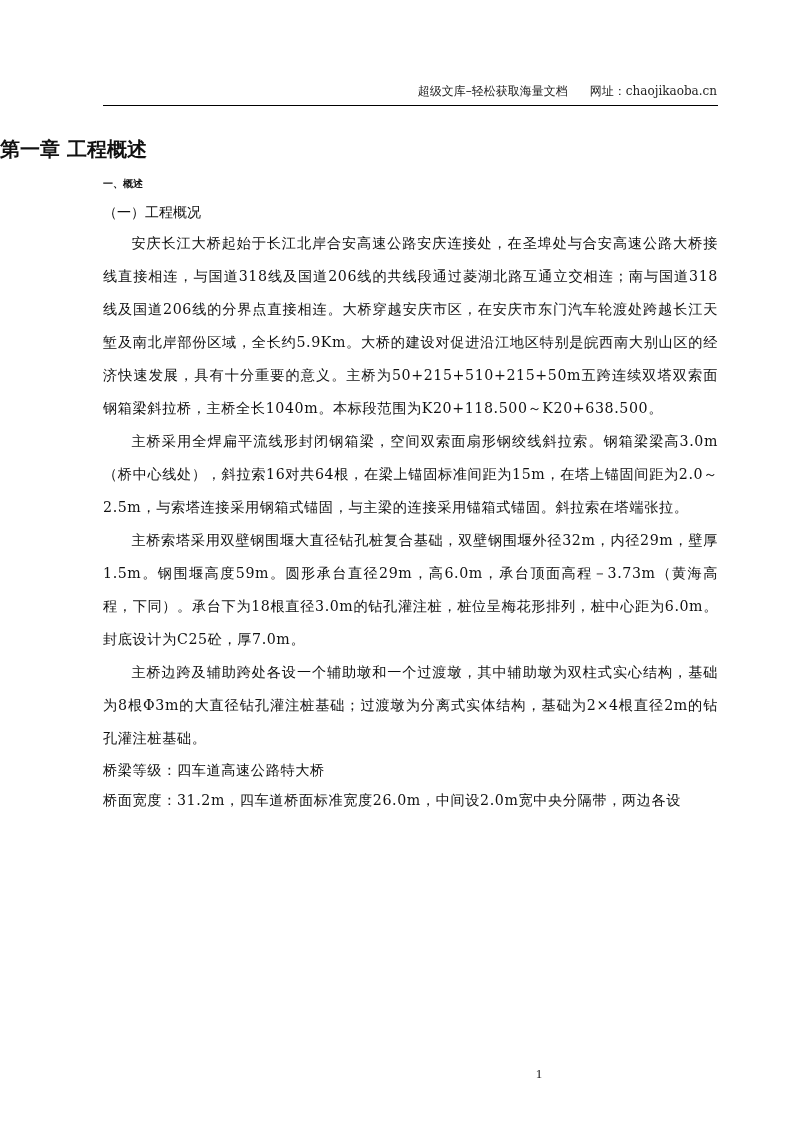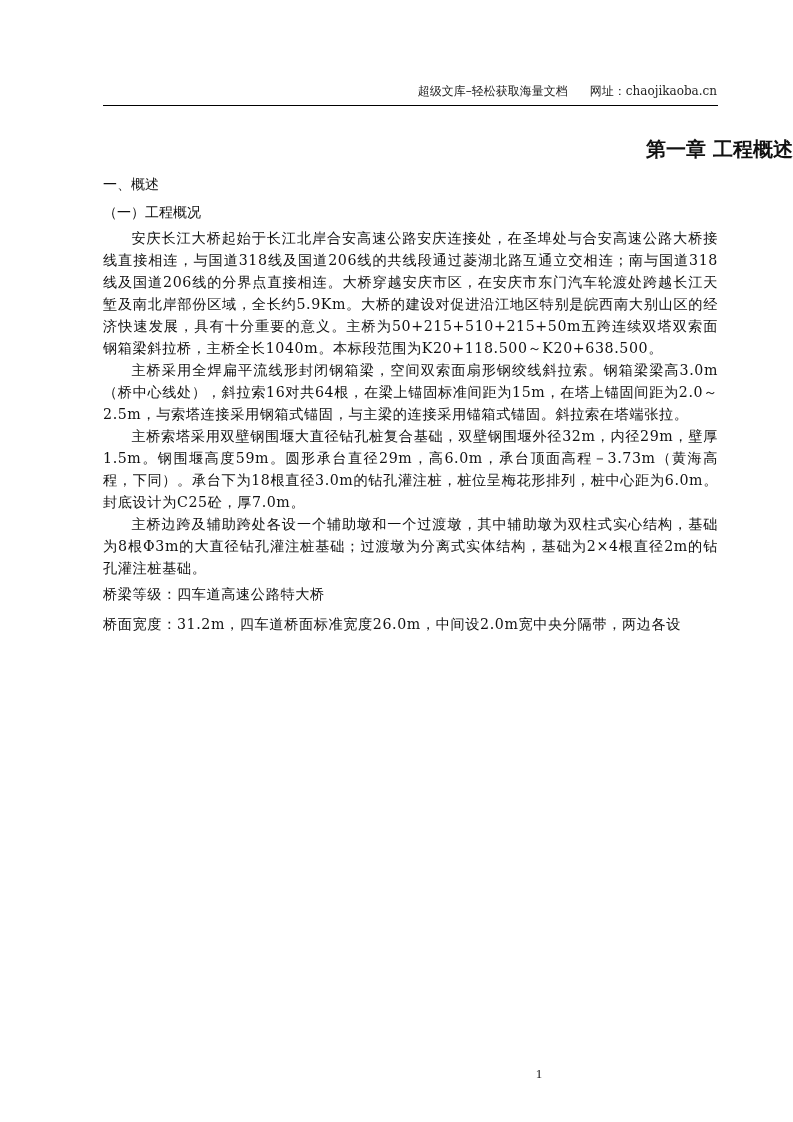--- a/index.html
+++ b/index.html
@@ -3,26 +3,26 @@
   <meta charset="utf-8">
   <style>
     html, body { margin: 0; padding: 0; background: #ffffff; }
     body { width: 793px; height: 1122px; position: relative; overflow: hidden;
            font-family: "DejaVu Serif", "Liberation Serif", serif; color: #111; }
     .page { position: absolute; left: 0; top: 0; width: 793px; height: 1122px; background: #fff; margin-top: 25px; }
     .header-text { position: absolute; right: 76px; top: 58px; font-size: 12px; color: #222;
                    font-family: "DejaVu Serif", "Liberation Serif", serif; white-space: nowrap; }
     .header-text .sep { display: inline-block; width: 22px; }
     .header-rule { position: absolute; left: 103px; top: 80px; width: 615px; height: 1px; background: #000; }
-    .title { position: absolute; left: 0; width: 793px; top: 111px; text-align: right;
+    .title { position: absolute; left: 0; width: 793px; top: 111px; text-align: left;
              font-family: "DejaVu Sans", "Liberation Sans", sans-serif; font-weight: bold; font-size: 20px; }
     .content { position: absolute; left: 103px; top: 146px; width: 615px; font-size: 14.2px; }
-    .h1 { height: 26px; line-height: 26px; font-family: "DejaVu Sans", "Liberation Sans", sans-serif; font-weight: normal; font-size: 14px; }
+    .h1 { height: 26px; line-height: 26px; font-family: "DejaVu Sans", "Liberation Sans", sans-serif; font-weight: bold; font-size: 10px; }
     .h2 { height: 30px; line-height: 30px; font-family: "DejaVu Sans", "Liberation Sans", sans-serif; font-weight: normal; font-size: 14px; }
-    .para { line-height: 22px; text-indent: 2em; text-align: justify; letter-spacing: 0.6px; }
+    .para { line-height: 33px; text-indent: 2em; text-align: justify; letter-spacing: 0.6px; }
     .line { line-height: 30.2px; letter-spacing: 0.6px; }
     .page-number { position: absolute; left: 0; width: 793px; top: 1041px; text-align: center; font-size: 13px;
                    font-family: "Liberation Serif", serif; padding-left: 285px; box-sizing: border-box; }
   </style>
 </head>
 <body>
 
 <div class="page">
 
   <div class="header-text">

